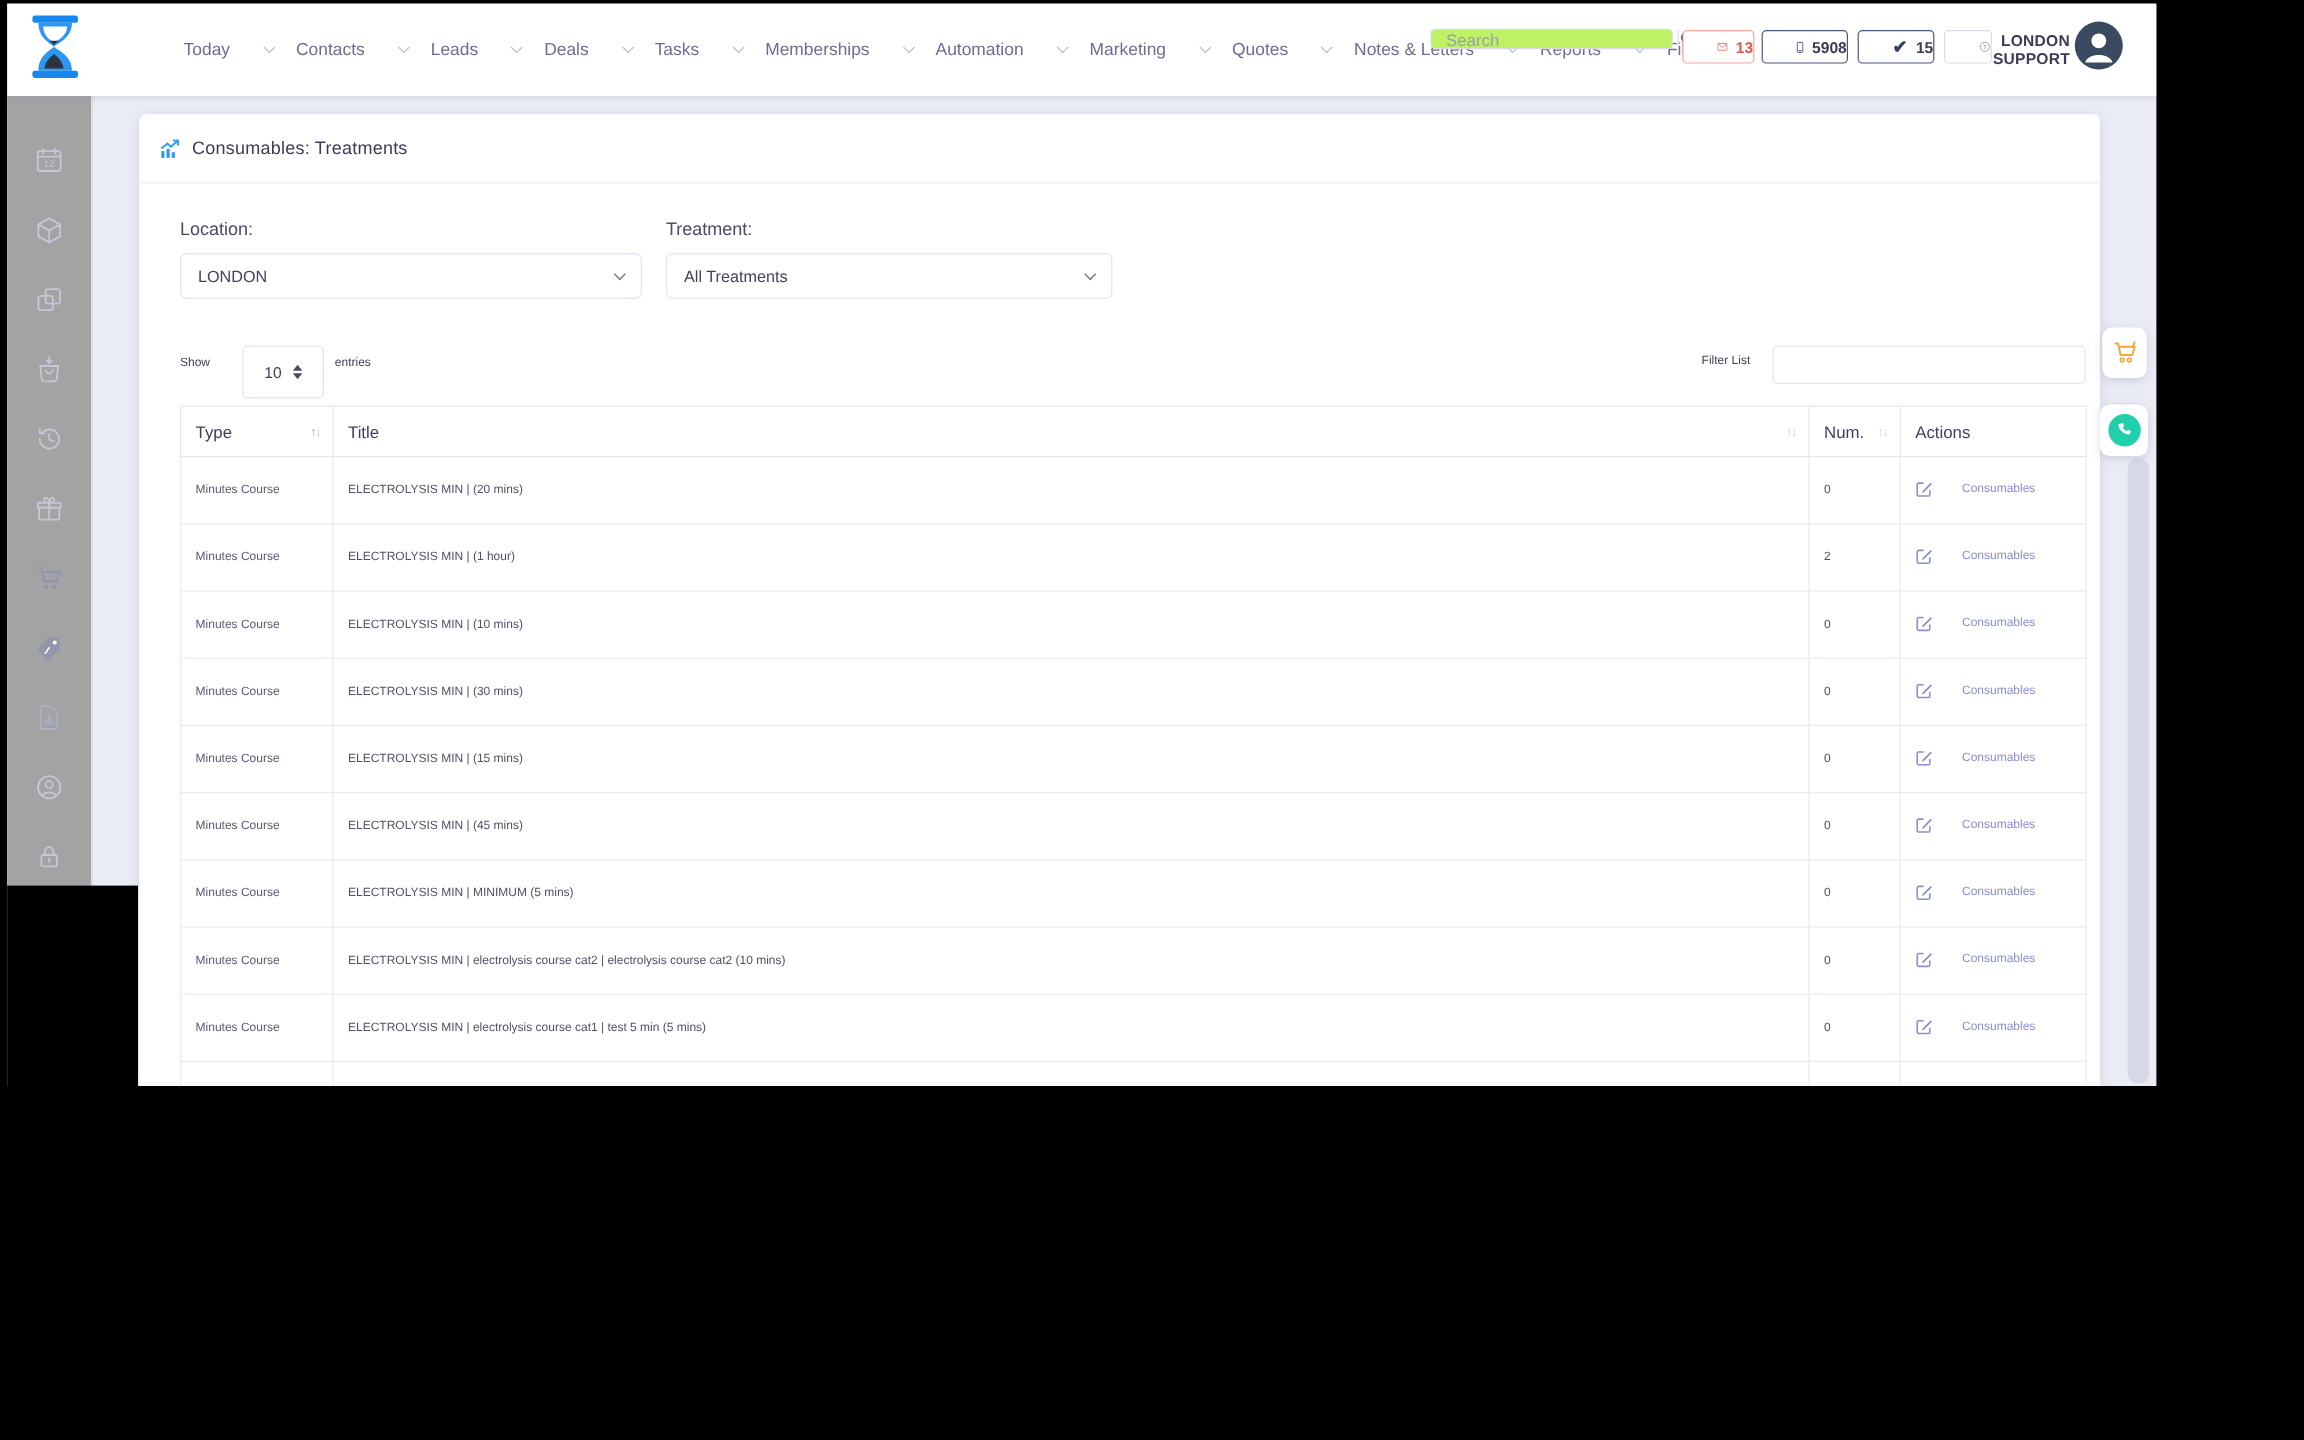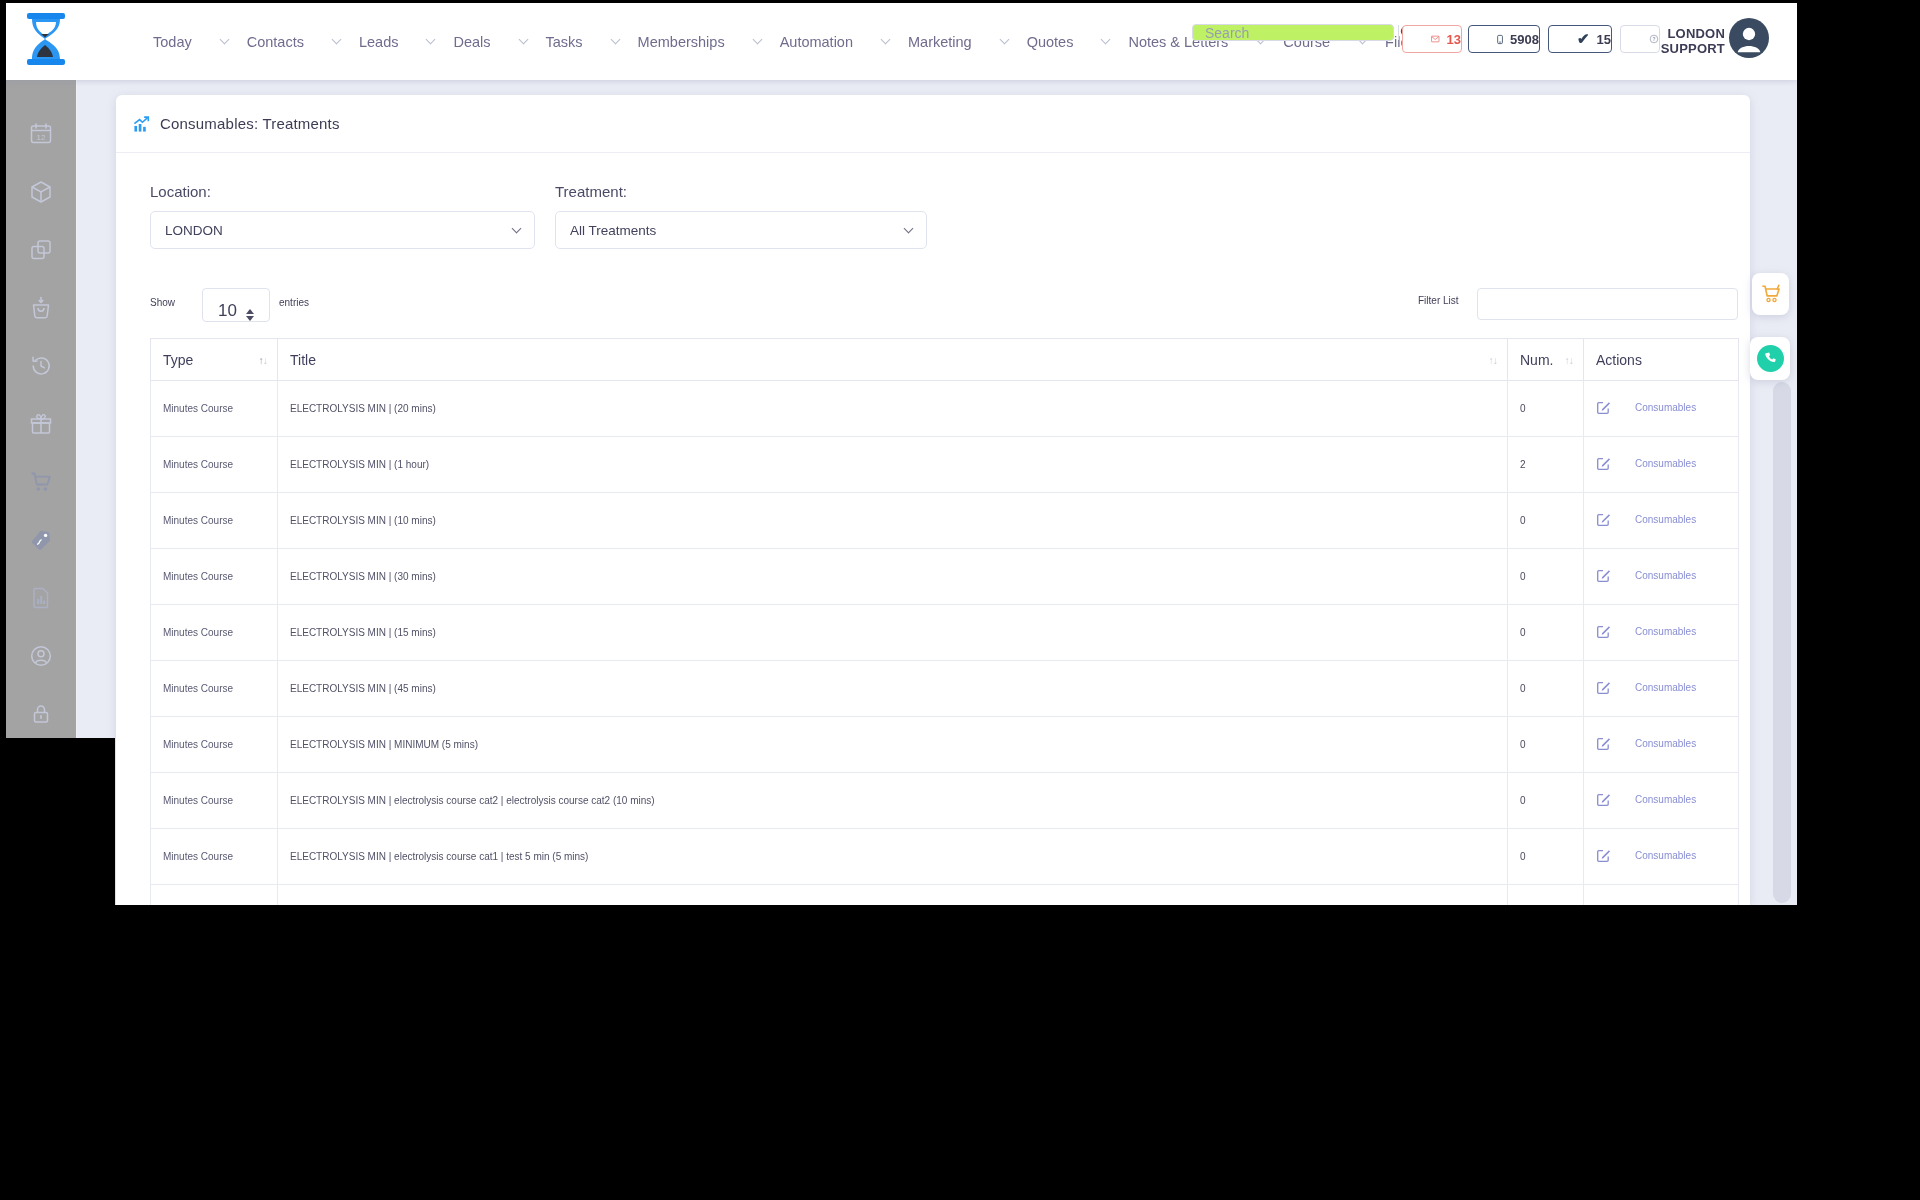--- a/index.html
+++ b/index.html
@@ -43,23 +43,23 @@
   .card { position:absolute; left:110px; top:92px; width:1634px; height:810px; background:#fff;
           border-radius:6px 6px 0 0; box-shadow:0 2px 10px rgba(145,150,180,.28); overflow:hidden; z-index:3; }
   .card-header { height:58px; border-bottom:1px solid #ecedf5; position:relative; }
   .card-title { position:absolute; left:44px; top:0; line-height:58px; font-size:15px; color:#3c3c55; letter-spacing:.2px; }
   .title-icon { position:absolute; left:17px; top:21px; width:17px; height:17px; }
 
   .flabel { position:absolute; font-size:15px; color:#4a4a66; }
   .select { position:absolute; height:38px; border:1px solid #e0e3ee; border-radius:5px; background:#fff;
             display:flex; align-items:center; padding:0 14px; font-size:13.5px; color:#42425c; cursor:pointer; }
   .select .chev { border-color:#6b6b85; margin-left:auto; }
-  .sizebox { position:absolute; left:86px; top:193px; width:68px; height:34px; border:1px solid #e0e3ee;
-             border-radius:4px; display:flex; align-items:flex-end; justify-content:center; gap:9px;
-             font-size:17px; color:#3f3f5a; cursor:pointer; }
+  .sizebox { position:absolute; left:86px; top:193px; width:68px; height:44px; border:1px solid #e0e3ee;
+             border-radius:4px; display:flex; align-items:center; justify-content:center; gap:9px;
+             font-size:13px; color:#3f3f5a; cursor:pointer; }
   .updown { display:flex; flex-direction:column; gap:2px; }
   .tri-up { width:0; height:0; border-left:4px solid transparent; border-right:4px solid transparent;
             border-bottom:5px solid #4c4c64; }
   .tri-dn { width:0; height:0; border-left:4px solid transparent; border-right:4px solid transparent;
             border-top:5px solid #4c4c64; }
   .ctl-text { position:absolute; font-size:10px; color:#3f3f5a; }
   .filterinput { position:absolute; left:1361px; top:193px; width:261px; height:32px;
                  border:1px solid #e0e3ee; border-radius:4px; padding:0 10px; font-size:14px; color:#3c3c55;
                  outline:none; font-family:"Liberation Sans", sans-serif; }
 
@@ -142,21 +142,21 @@
     </div>
         <div class="navitem">
       <span class="nav-label">Quotes</span>
       <span class="chev"></span>
     </div>
         <div class="navitem">
       <span class="nav-label">Notes &amp; Letters</span>
       <span class="chev"></span>
     </div>
         <div class="navitem">
-      <span class="nav-label">Course</span>
+      <span class="nav-label">Reports</span>
       <span class="chev"></span>
     </div>
         <div class="navitem">
       <span class="nav-label">Files</span>
 
     </div>
       </div>
 
     <div class="searchbox">
       <input type="text" placeholder="Search" style="">

